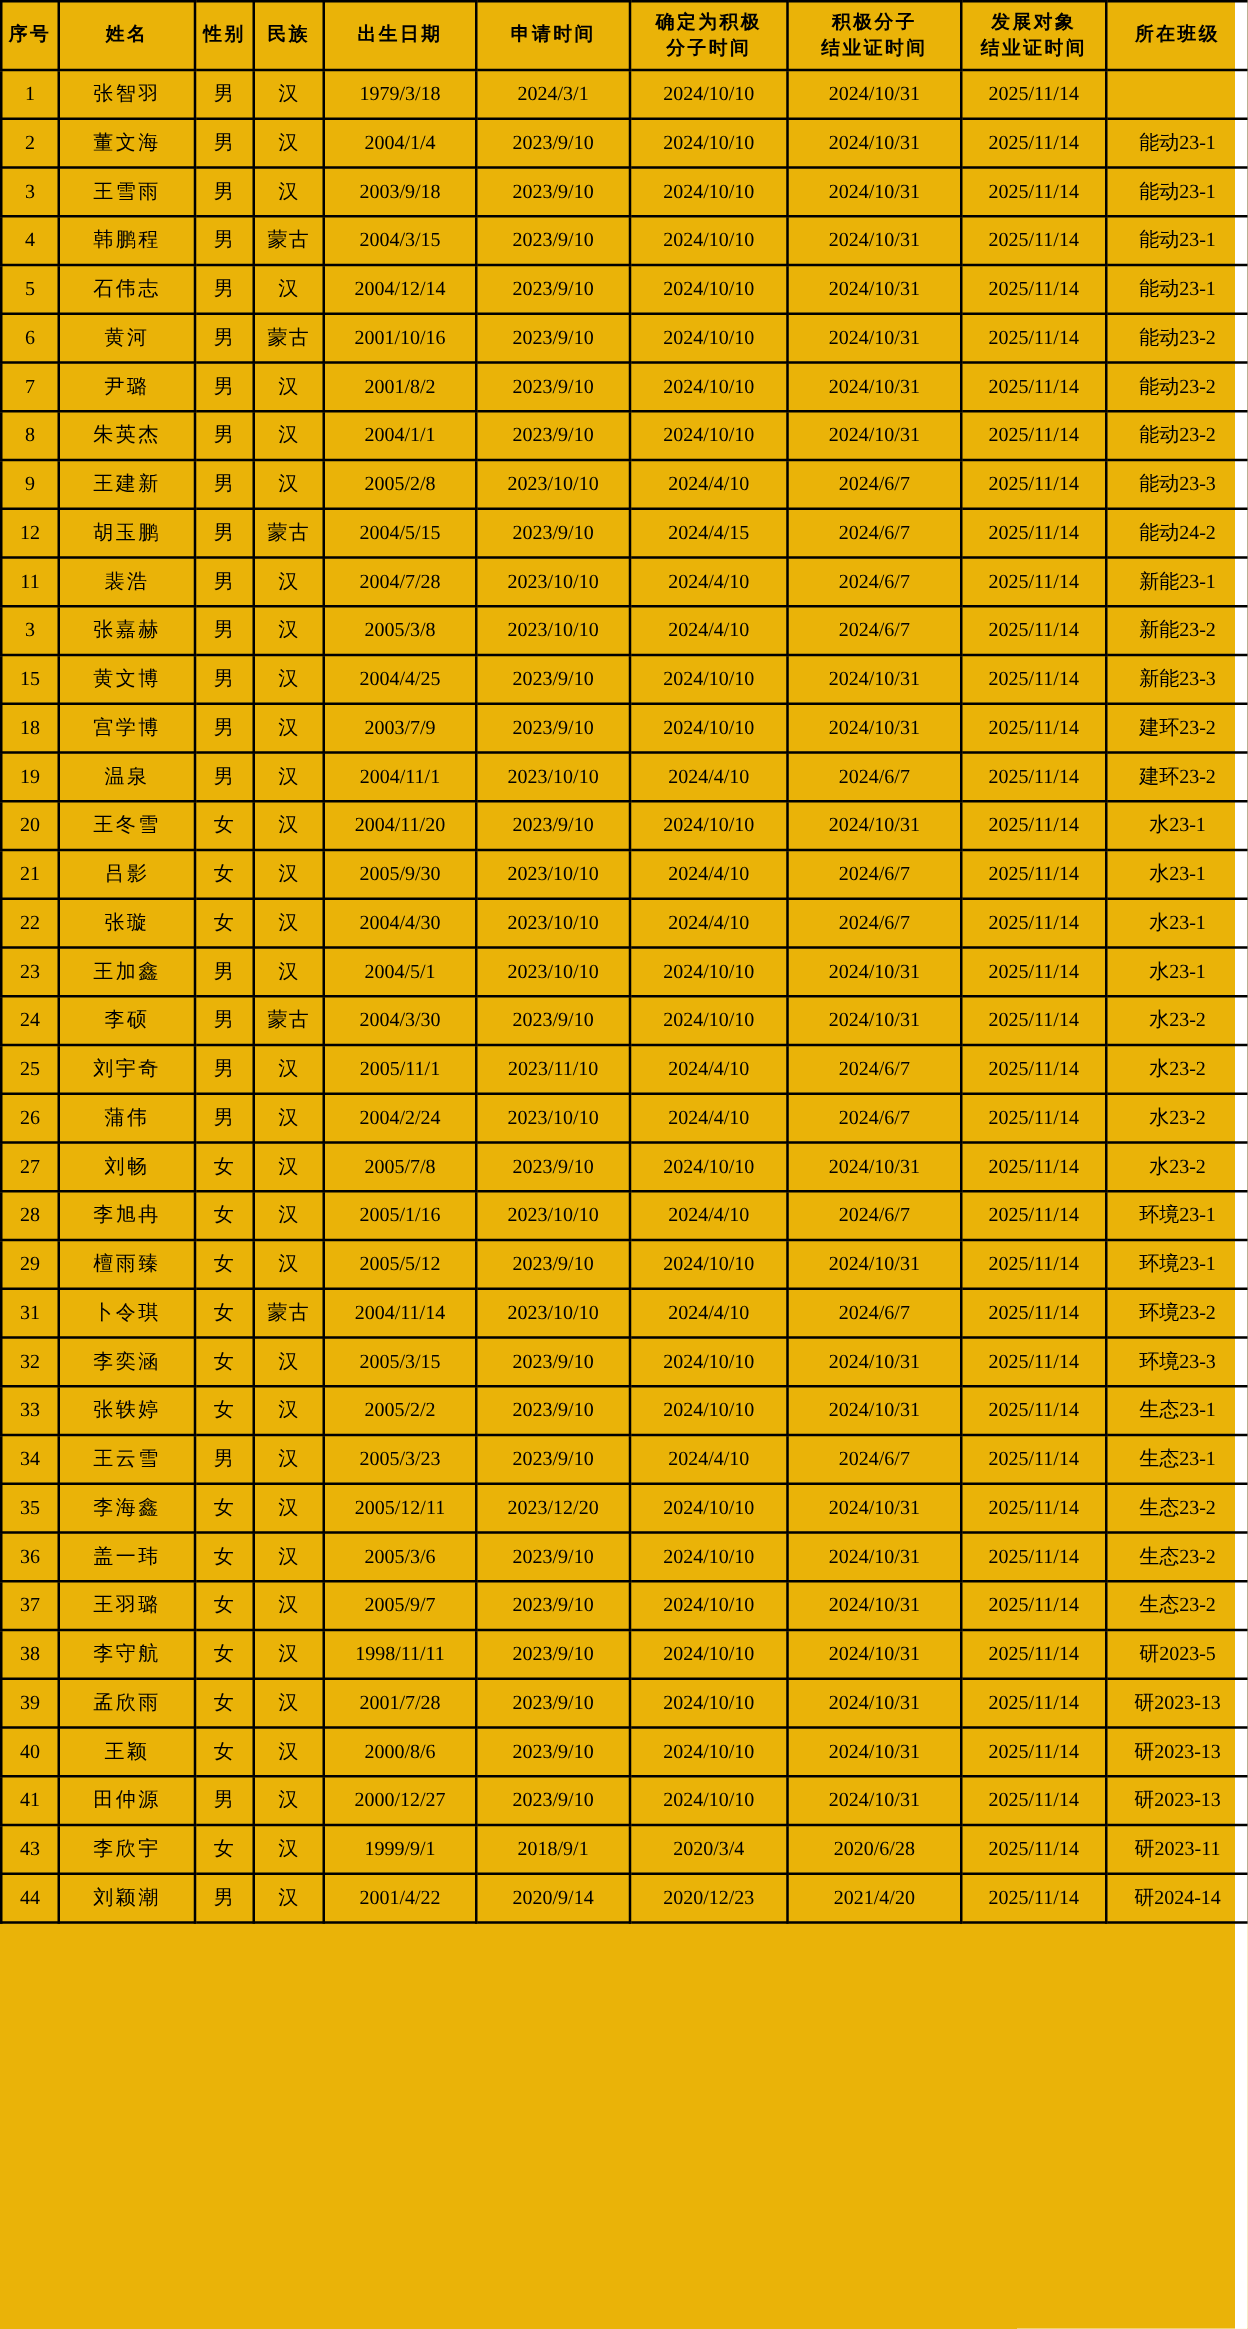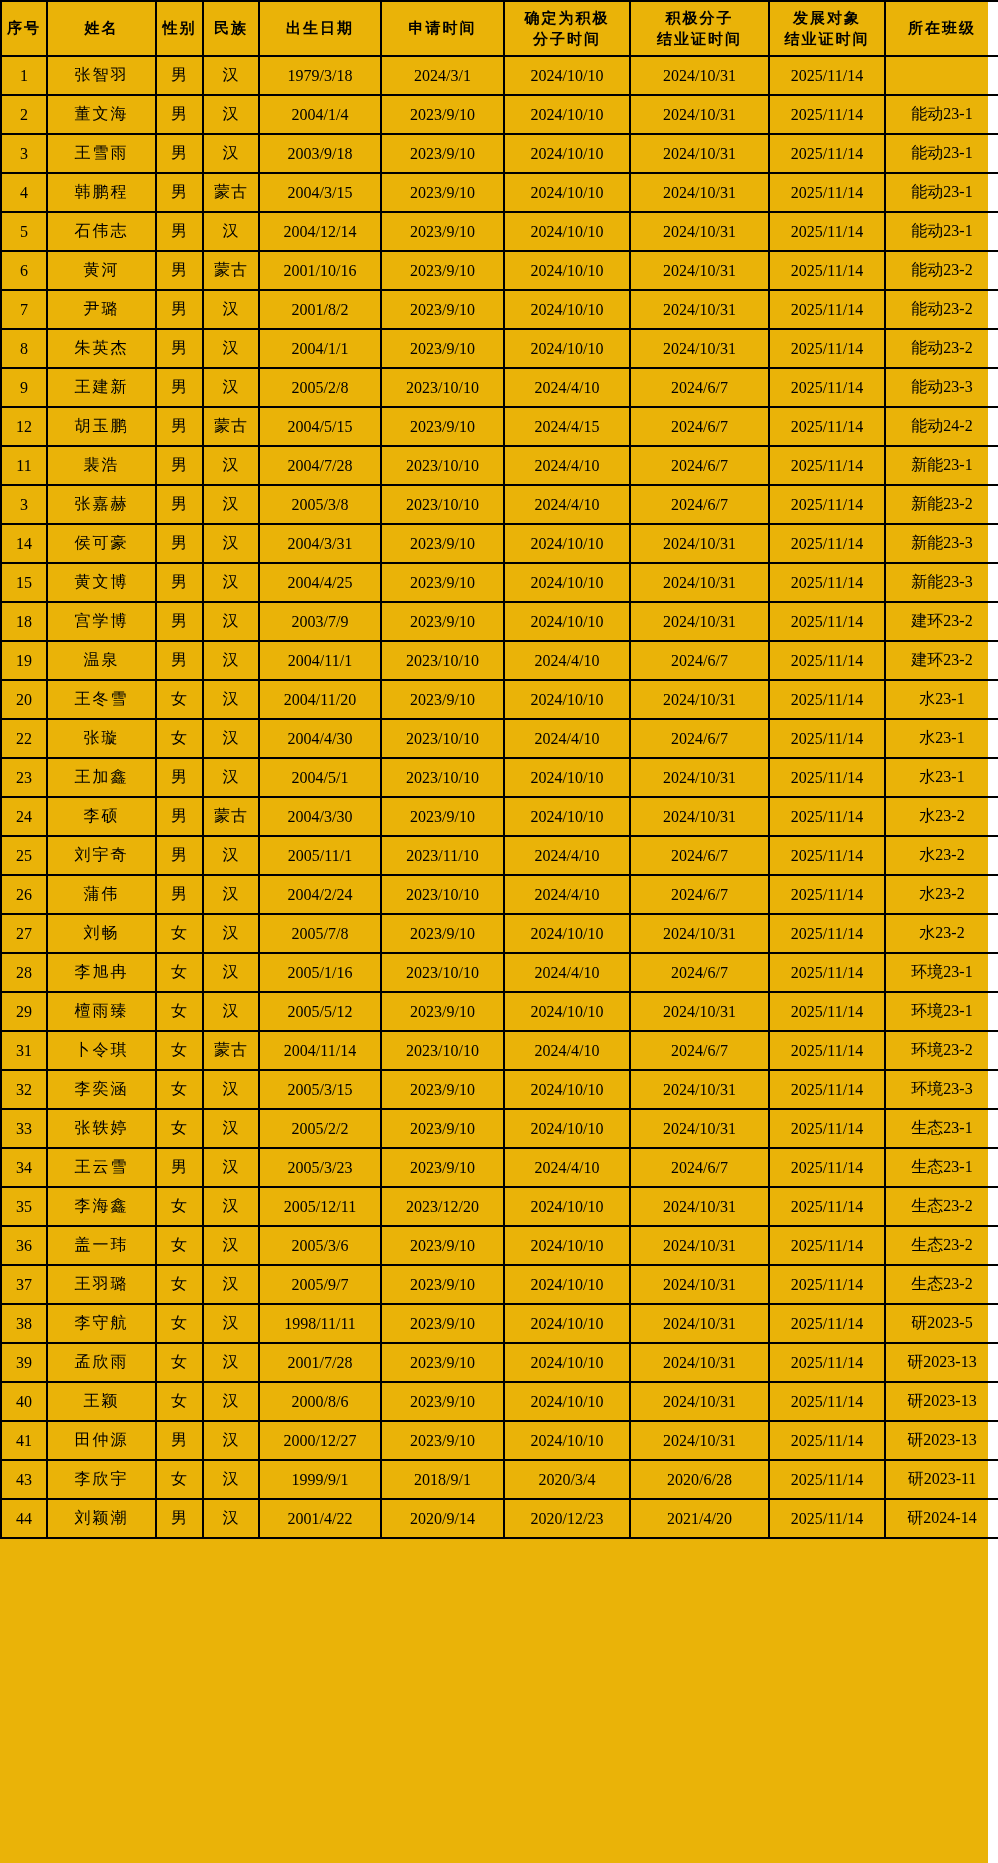--- a/index.html
+++ b/index.html
@@ -226,32 +226,20 @@
           <td class="cell-gender">男</td>
           <td class="cell-ethnicity">汉</td>
           <td class="cell-birth-date">2005/3/8</td>
           <td class="cell-apply-time">2023/10/10</td>
           <td class="cell-activist-time">2024/4/10</td>
           <td class="cell-activist-cert-time">2024/6/7</td>
           <td class="cell-development-cert-time">2025/11/14</td>
           <td class="cell-class">新能23-2</td>
         </tr>
         <tr>
-          <td class="cell-seq">14</td>
-          <td class="cell-name">侯可豪</td>
-          <td class="cell-gender">男</td>
-          <td class="cell-ethnicity">汉</td>
-          <td class="cell-birth-date">2004/3/31</td>
-          <td class="cell-apply-time">2023/9/10</td>
-          <td class="cell-activist-time">2024/10/10</td>
-          <td class="cell-activist-cert-time">2024/10/31</td>
-          <td class="cell-development-cert-time">2025/11/14</td>
-          <td class="cell-class">新能23-3</td>
-        </tr>
-        <tr>
           <td class="cell-seq">15</td>
           <td class="cell-name">黄文博</td>
           <td class="cell-gender">男</td>
           <td class="cell-ethnicity">汉</td>
           <td class="cell-birth-date">2004/4/25</td>
           <td class="cell-apply-time">2023/9/10</td>
           <td class="cell-activist-time">2024/10/10</td>
           <td class="cell-activist-cert-time">2024/10/31</td>
           <td class="cell-development-cert-time">2025/11/14</td>
           <td class="cell-class">新能23-3</td>
@@ -282,20 +270,32 @@
         </tr>
         <tr>
           <td class="cell-seq">20</td>
           <td class="cell-name">王冬雪</td>
           <td class="cell-gender">女</td>
           <td class="cell-ethnicity">汉</td>
           <td class="cell-birth-date">2004/11/20</td>
           <td class="cell-apply-time">2023/9/10</td>
           <td class="cell-activist-time">2024/10/10</td>
           <td class="cell-activist-cert-time">2024/10/31</td>
+          <td class="cell-development-cert-time">2025/11/14</td>
+          <td class="cell-class">水23-1</td>
+        </tr>
+        <tr>
+          <td class="cell-seq">21</td>
+          <td class="cell-name">吕影</td>
+          <td class="cell-gender">女</td>
+          <td class="cell-ethnicity">汉</td>
+          <td class="cell-birth-date">2005/9/30</td>
+          <td class="cell-apply-time">2023/10/10</td>
+          <td class="cell-activist-time">2024/4/10</td>
+          <td class="cell-activist-cert-time">2024/6/7</td>
           <td class="cell-development-cert-time">2025/11/14</td>
           <td class="cell-class">水23-1</td>
         </tr>
         <tr>
           <td class="cell-seq">22</td>
           <td class="cell-name">张璇</td>
           <td class="cell-gender">女</td>
           <td class="cell-ethnicity">汉</td>
           <td class="cell-birth-date">2004/4/30</td>
           <td class="cell-apply-time">2023/10/10</td>

